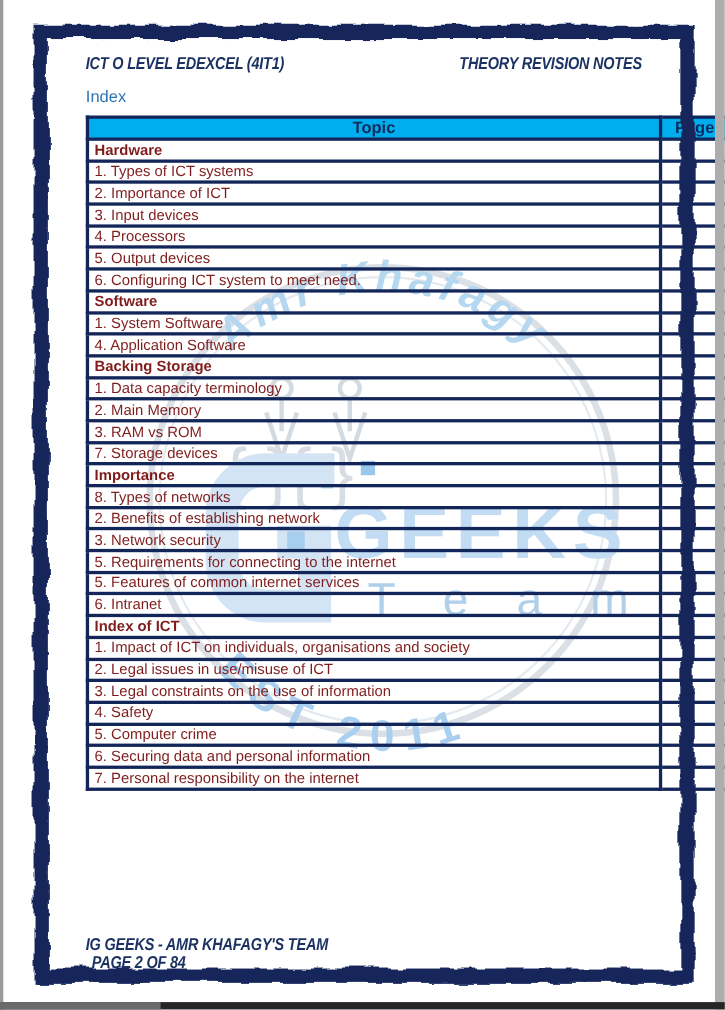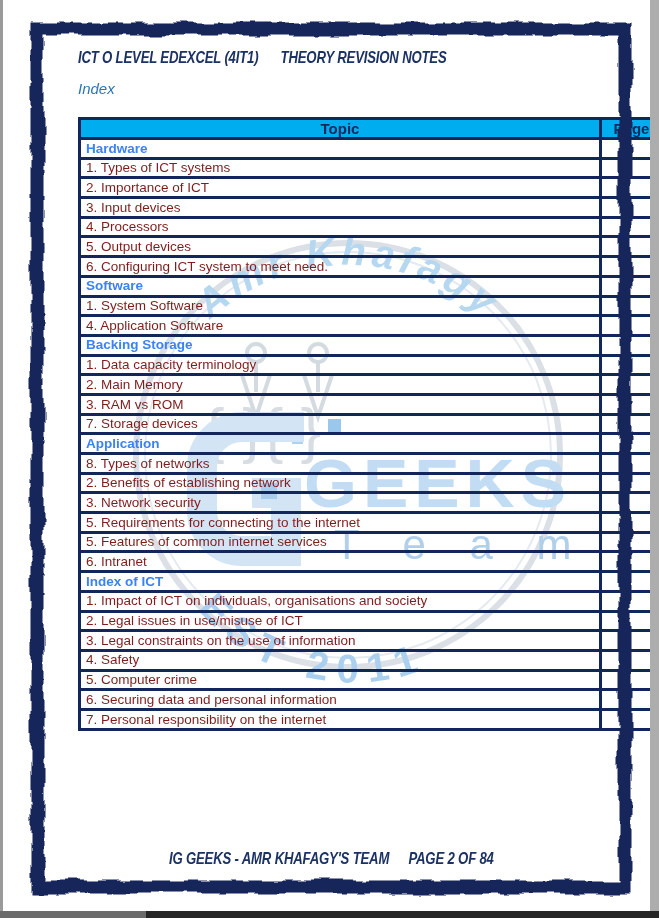--- a/index.html
+++ b/index.html
@@ -13,41 +13,41 @@
   .bottom-bar-left { position: absolute; left: 0; bottom: 0; width: 146px; height: 7px; background: #6b6b6b; }
 
   
   .border-svg { position: absolute; left: 0; top: 0; z-index: 3; }
 
   
   .watermark { position: absolute; left: 96px; top: 203px; width: 505px; height: 505px; z-index: 1; opacity: .9; }
 
   
   .content { position: absolute; left: 78px; top: 50px; width: 506px; z-index: 2; }
-  .doc-header { display: flex; justify-content: flex-start; align-items: baseline; }
+  .doc-header { display: flex; justify-content: space-between; align-items: baseline; }
   .brand-font {
     font-weight: bold; font-style: italic; color: #1c3263;
     font-size: 14px; letter-spacing: -0.2px; white-space: nowrap;
     display: inline-block; transform: scaleX(.94) scaleY(1.12); transform-origin: left bottom;
   }
   .brand-right { transform-origin: right bottom; }
-  .index-label { margin-top: 14px; margin-bottom: 20px; color: #2e74b5; font-size: 15px; font-style: italic; }
+  .index-label { margin-top: 14px; margin-bottom: 8px; color: #2e74b5; font-size: 15px; }
 
   table { width: 586px; border-collapse: collapse; background: transparent; }
   table, th, td { border: 3px solid #13265a; }
   th {
     background: #00aeef; color: #0d2b5e; font-weight: bold; font-size: 15px;
     height: 20px; text-align: center; padding: 0;
   }
   td { height: 19.7px; font-size: 13.5px; color: #7f1d1d; padding: 0 0 0 5px; line-height: 1; background: transparent; }
   td.pagecol { width: 62px; }
-  td.section { font-weight: bold; color: #3b82f6; }
+  td.section { font-weight: bold; color: #7f1d1d; }
 
   .doc-footer { position: absolute; left: 78px; top: 851px; width: 506px; z-index: 2;
-    display: flex; justify-content: center; align-items: baseline; }
+    display: flex; justify-content: flex-end; align-items: baseline; flex-direction: column; }
 </style>
 </head>
 <body>
 
 <div class="stage">
 
   <svg class="border-svg" width="659" height="918" aria-hidden="true">
     <defs>
       <filter id="rough" x="-5%" y="-5%" width="110%" height="110%">
         <feTurbulence type="fractalNoise" baseFrequency="0.035" numOctaves="3" seed="11" result="n"></feTurbulence>
@@ -179,21 +179,21 @@
     <td class="topic">3. RAM vs ROM</td>
     <td class="pagecol"></td>
   </tr>
 
   <tr>
     <td class="topic">7. Storage devices</td>
     <td class="pagecol"></td>
   </tr>
 
   <tr>
-    <td class="topic section">Application</td>
+    <td class="topic section">Importance</td>
     <td class="pagecol"></td>
   </tr>
 
   <tr>
     <td class="topic">8. Types of networks</td>
     <td class="pagecol"></td>
   </tr>
 
   <tr>
     <td class="topic">2. Benefits of establishing network</td>

